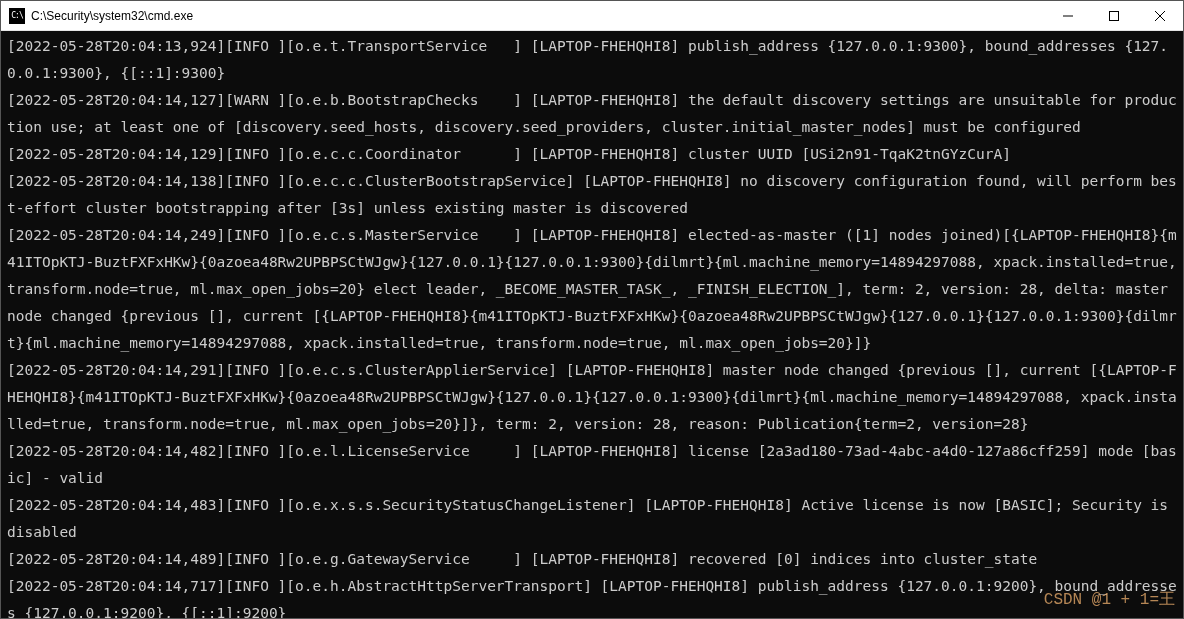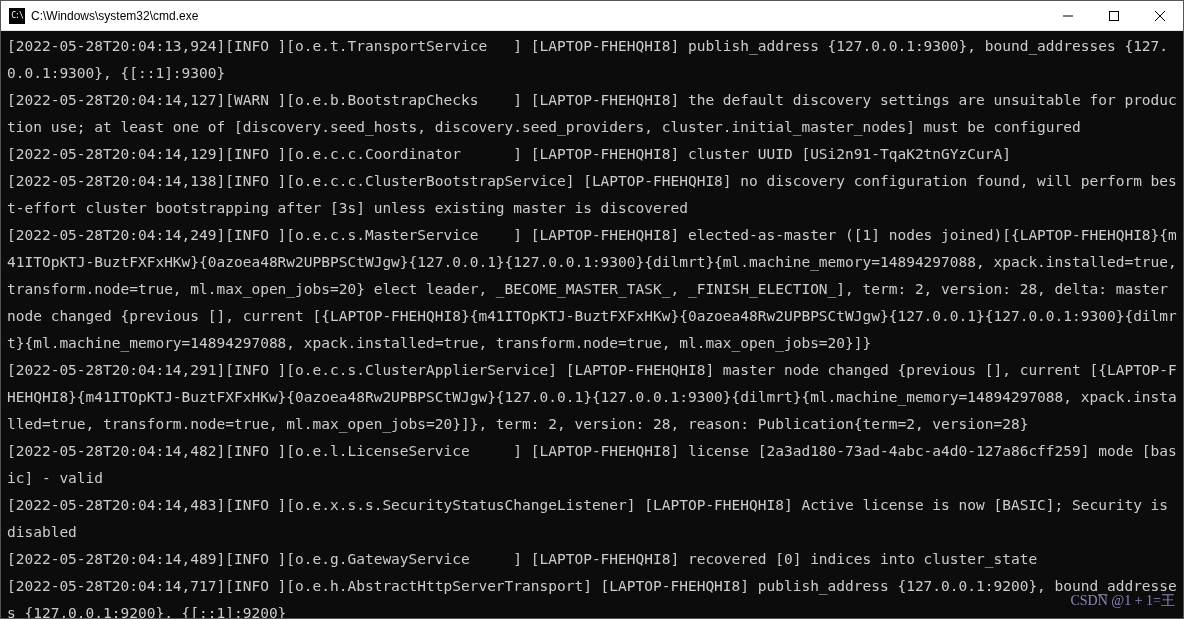--- a/index.html
+++ b/index.html
@@ -7,32 +7,32 @@
   .window { width: 1184px; height: 619px; background: #ffffff; display: flex; flex-direction: column; border: 1px solid #555; }
   .titlebar { height: 30px; background: #ffffff; display: flex; align-items: center; border-bottom: 1px solid #e5e5e5; }
   .titlebar .icon { width: 16px; height: 16px; margin: 0 6px 0 8px; background: #000; display: inline-flex; align-items: center; justify-content: center; }
   .titlebar .icon span { color:#fff; font-size:8px; font-family: "Consolas", monospace; letter-spacing:-1px;}
   .titlebar .title { flex: 0 0 auto; font-size: 12px; color: #000; }
   .titlebar .spacer { flex: 1 1 auto; }
   .winbtn { width: 46px; height: 30px; display:flex; align-items:center; justify-content:center; color:#000; font-size:10px; background:transparent; border:none; cursor:pointer; }
   .winbtn svg { width:10px; height:10px; stroke:#000; stroke-width:1; fill:none; }
   .terminal { flex:1 1 auto; background:#0c0c0c; color:#cccccc; font-family: "NSimSun","SimSun","Consolas",monospace; font-size: 14.5px; line-height: 27px; letter-spacing: 0px; padding: 2px 6px 4px 6px; white-space: pre-wrap; word-break: break-all; overflow:hidden; position:relative; }
   .terminal .line { display:block; }
-  .watermark { position:absolute; right:8px; bottom:4px; color:#c4b5fd; font-size:14px; font-family: Liberation Serif, serif; opacity:0.7; }
+  .watermark { position:absolute; right:8px; bottom:4px; color:#fdba74; font-size:16px; font-family: Liberation Mono, monospace; opacity:0.7; }
 </style>
 </head>
 <body>
 
 <div class="window">
 
   <div class="titlebar">
     <div class="icon">
         <span>C:\</span>
       </div>
-    <div class="title">C:\Windows\system32\cmd.exe</div>
+    <div class="title">C:\Security\system32\cmd.exe</div>
     <div class="spacer"></div>
     <button class="winbtn" aria-label="minimize">
       <svg viewBox="0 0 10 10">
           <line x1="0" y1="5" x2="10" y2="5"></line>
         </svg>
     </button>
     <button class="winbtn" aria-label="maximize">
       <svg viewBox="0 0 10 10">
           <rect x="0.5" y="0.5" width="9" height="9"></rect>
         </svg>

